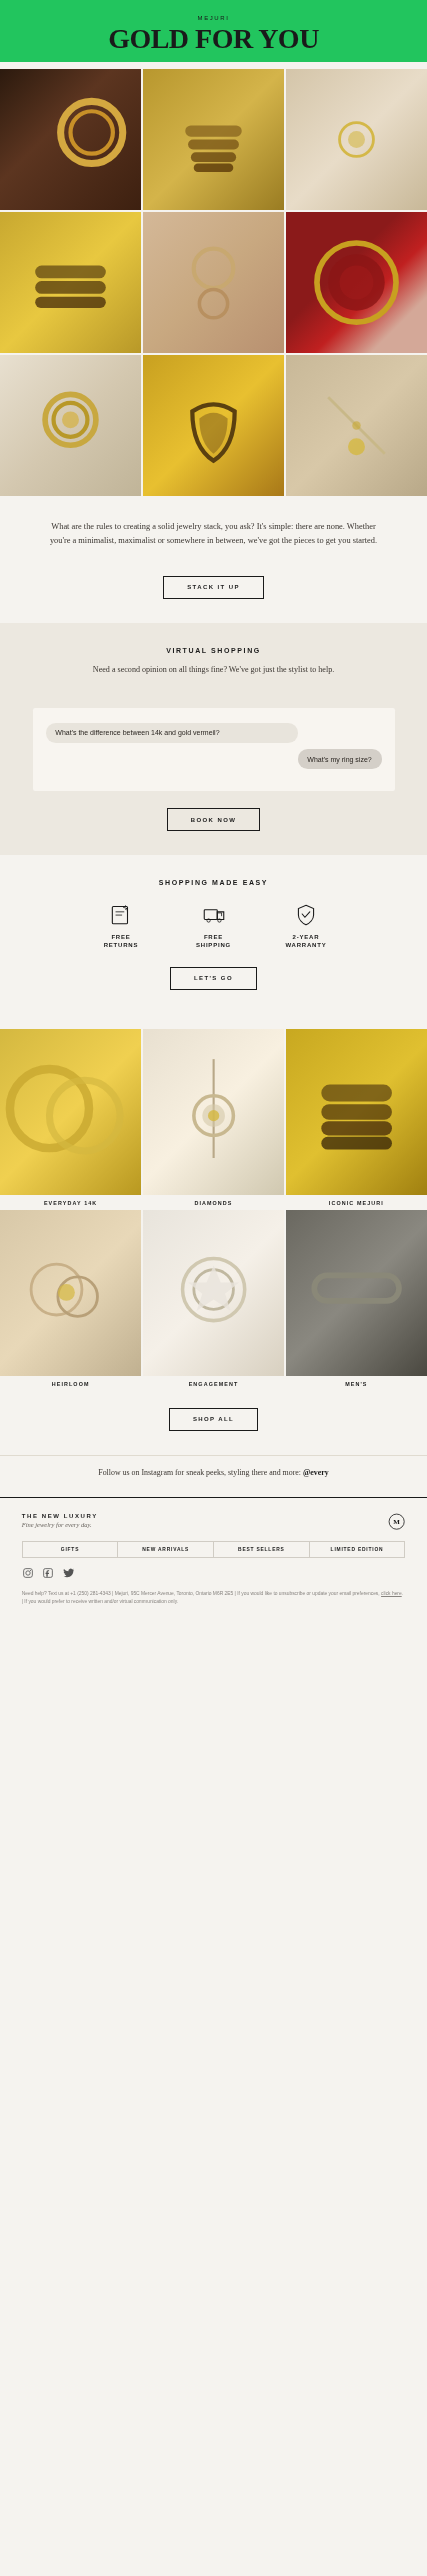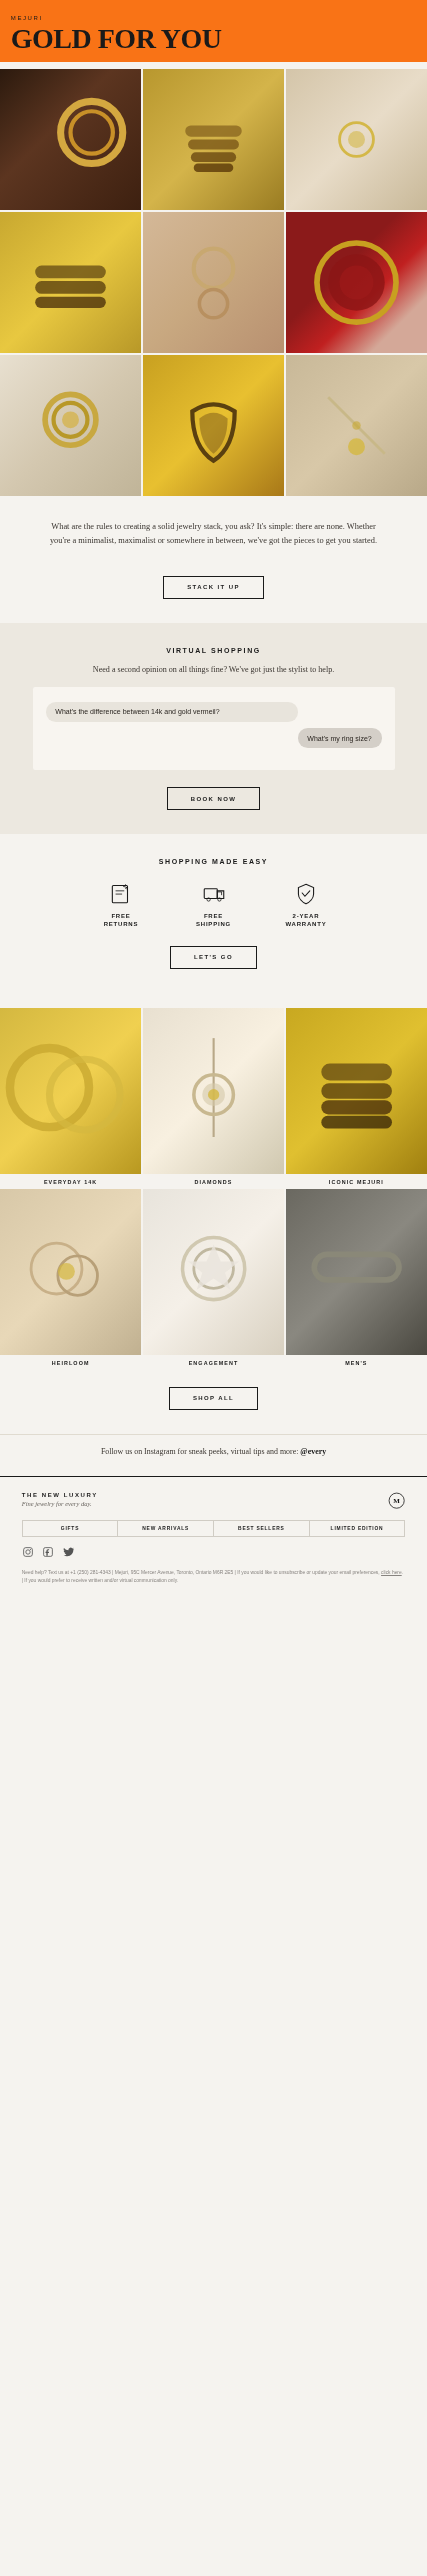--- a/index.html
+++ b/index.html
@@ -6,21 +6,22 @@
     body {
       background: #f5f3ef;
       font-family: 'Georgia', serif;
       width: 427px;
       margin: 0 auto;
       color: #1a1a1a;
     }
 
     
     .header {
-      background: #f97316;
+      background: #22c55e;
+      text-align: center;
       padding: 15px 10.8px 8.7px;
     }
     .brand-name {
       font-size: 6px;
       letter-spacing: 1.6px;
       font-family: 'Arial', sans-serif;
       font-weight: 400;
       color: #1a1a1a;
       margin-bottom: 3.3px;
     }
@@ -120,21 +121,21 @@
       letter-spacing: 1.6px;
       text-transform: uppercase;
       color: #1a1a1a;
       margin-bottom: 9.8px;
     }
     .virtual-desc {
       font-family: 'Georgia', serif;
       font-size: 8.1px;
       line-height: 1.6;
       color: #3a3530;
-      margin-bottom: 10px;
+      margin-bottom: 31px;
     }
 
     
     .chat-area {
       background: #f8f5f0;
       border-radius: 2.2px;
       padding: 15px 13px;
       margin: 0 0 0;
       text-align: left;
     }
@@ -569,21 +570,21 @@
     </div>
   </div>
 </div>
 
 <div class="shop-all-container">
   <button class="cta-btn">SHOP ALL</button>
 </div>
 
 <div class="instagram-section">
   <p class="instagram-text">
-    <span>Follow us on Instagram for sneak peeks, virtual tips and more:</span>&nbsp;<span class="instagram-handle">@every</span>
+    <span>Follow us on Instagram for sneak peeks, styling there and more:</span>&nbsp;<span class="instagram-handle">@every</span>
   </p>
 </div>
 
 <div class="footer-section">
   <div class="footer-brand-row">
     <div>
       <div class="footer-brand-name">THE NEW LUXURY</div>
       <div class="footer-tagline">Fine jewelry for every day.</div>
     </div>
     <svg class="footer-logo" viewBox="0 0 32 32">

